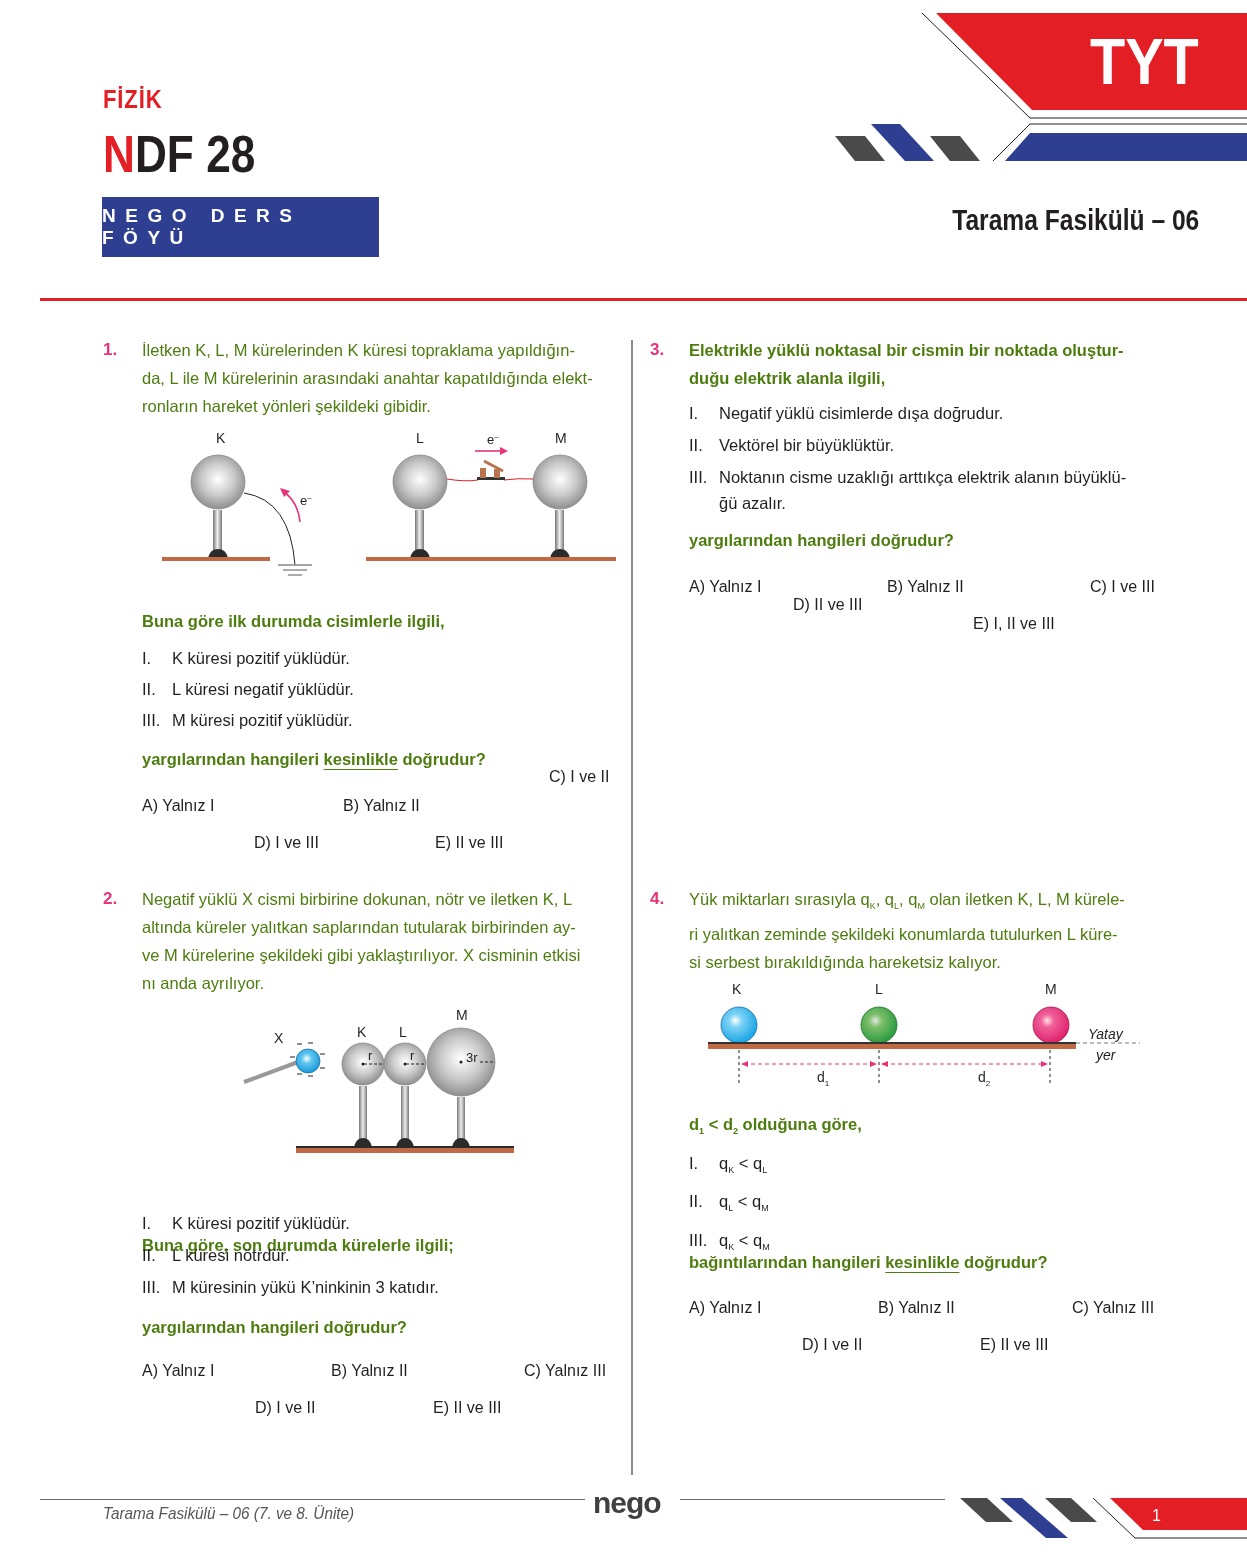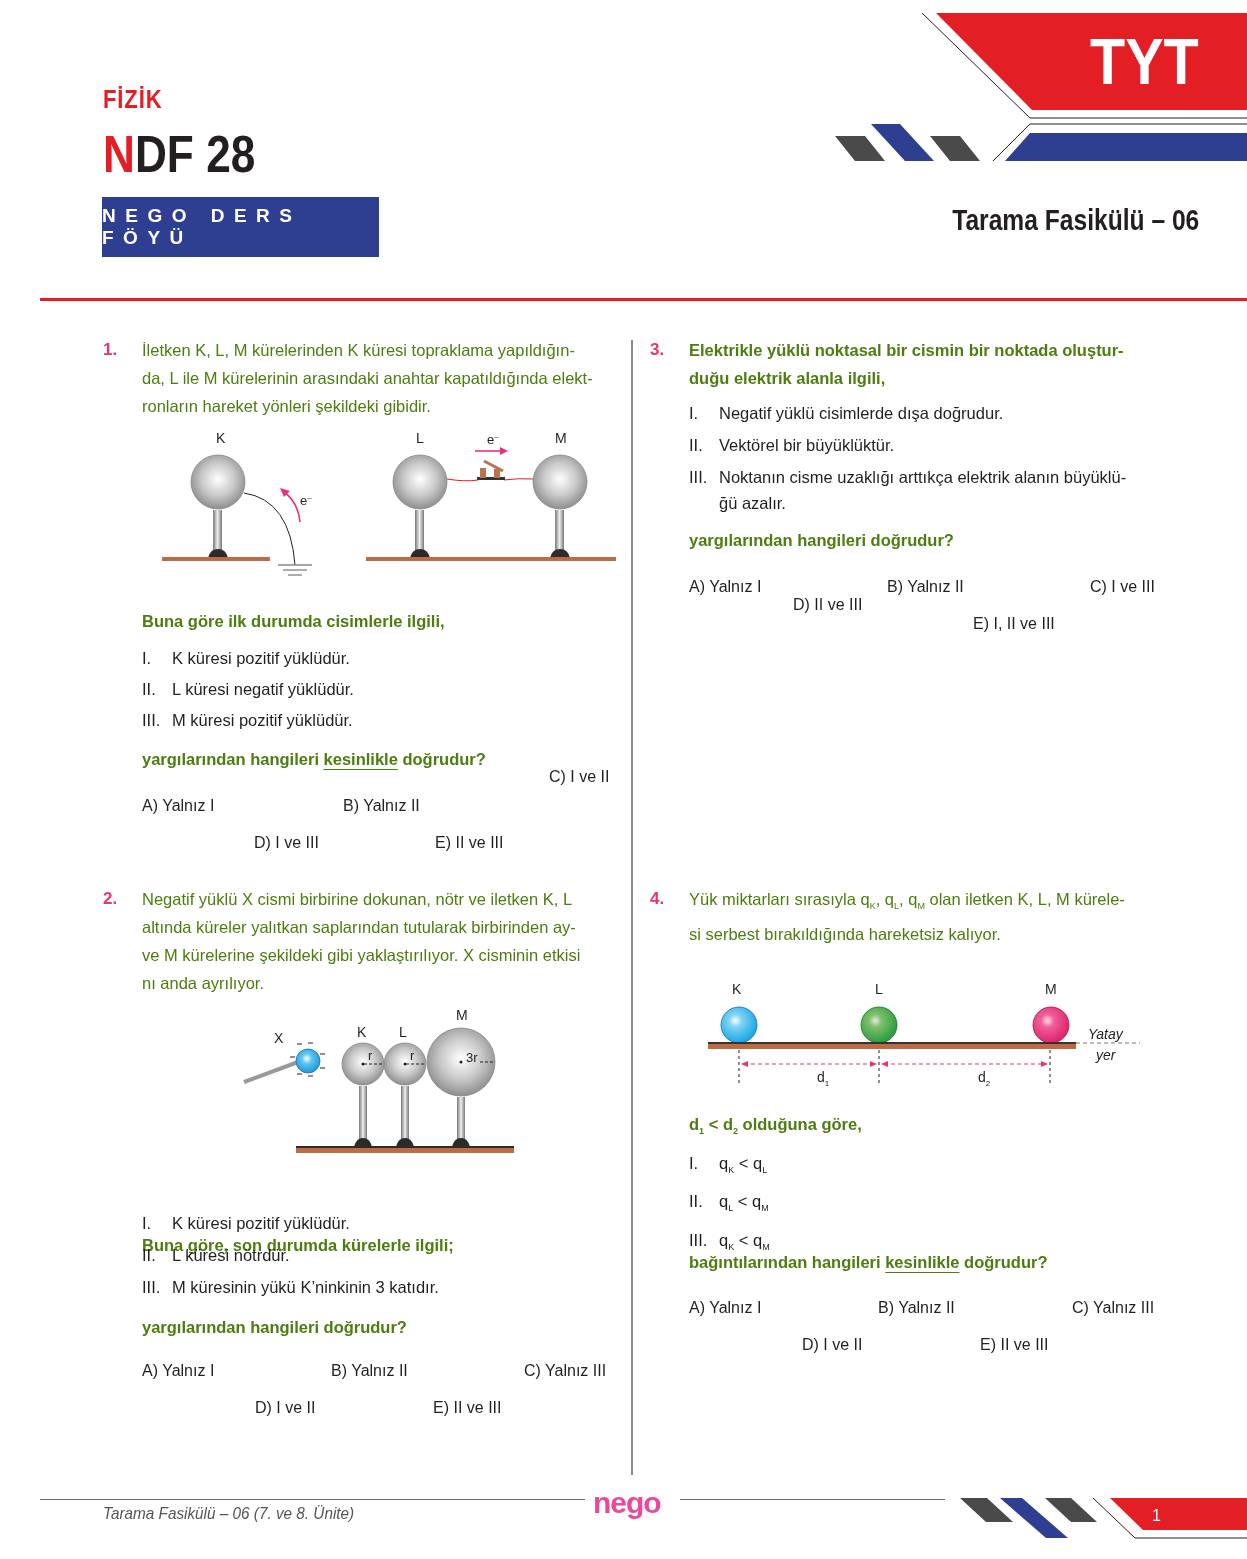--- a/index.html
+++ b/index.html
@@ -20,21 +20,21 @@
   .bold { font-weight:bold; }
   .u { text-decoration:underline; text-underline-offset:4px; }
   .item { font-size:16.5px; line-height:31px; display:flex; }
   .item .rn { width:30px; flex:none; }
   .opt { font-size:16px; position:absolute; white-space:nowrap; }
   sub { font-size:9px; }
 
   .footer-line { height:1px; background:#6d6d6d; }
   .footer-text { left:103px; top:1504px; font-size:17px; font-style:italic; color:#555; transform:scaleX(0.9); transform-origin:left top; }
   .page-num { left:1152px; top:1507px; font-size:16px; color:#fff; }
-  .logo { left:593px; top:1486px; font-size:30px; font-weight:bold; color:#ec4899; letter-spacing:-1px; }
+  .logo { left:593px; top:1486px; font-size:30px; font-weight:bold; color:#404040; letter-spacing:-1px; }
 </style>
 </head>
 <body>
 
 <div class="abs subject">FİZİK</div>
 <div class="abs code"><span class="n">N</span><span>DF 28</span></div>
 <div class="abs series-box">NEGO DERS FÖYÜ</div>
 
 <svg class="abs" style="left:820px;top:0;" width="427" height="170">
   <polygon points="116,13 427,13 427,110 212,110" fill="#e31e24"></polygon>
@@ -242,20 +242,21 @@
 <div class="abs qtext bold" style="left:689px;top:526px;">yargılarından hangileri doğrudur?</div>
 <div class="opt" style="left:689px;top:578px;">A) Yalnız I</div>
 <div class="opt" style="left:887px;top:578px;">B) Yalnız II</div>
 <div class="opt" style="left:1090px;top:578px;">C) I ve III</div>
 <div class="opt" style="left:793px;top:581px;margin-top:15px;">D) II ve III</div>
 <div class="opt" style="left:973px;top:615px;">E) I, II ve III</div>
 
 <div class="abs qnum" style="left:650px;top:889px;">4.</div>
 <div class="abs qtext" style="left:689px;top:885px;width:480px;">
   <div><span>Yük miktarları sırasıyla q</span><sub>K</sub>, q<sub>L</sub>, q<sub>M</sub><span> olan iletken K, L, M kürele-</span></div>
+  <div>ri yalıtkan zeminde şekildeki konumlarda tutulurken L küre-</div>
   <div>si serbest bırakıldığında hareketsiz kalıyor.</div>
 </div>
 
 <svg class="abs" style="left:700px;top:975px;" width="450" height="120">
   <defs>
     <radialGradient id="gk" cx="40%" cy="38%" r="60%">
         <stop offset="0%" stop-color="#ffffff"></stop>
         <stop offset="30%" stop-color="#7fd3f5"></stop>
         <stop offset="100%" stop-color="#1fa8e6"></stop>
       </radialGradient>

